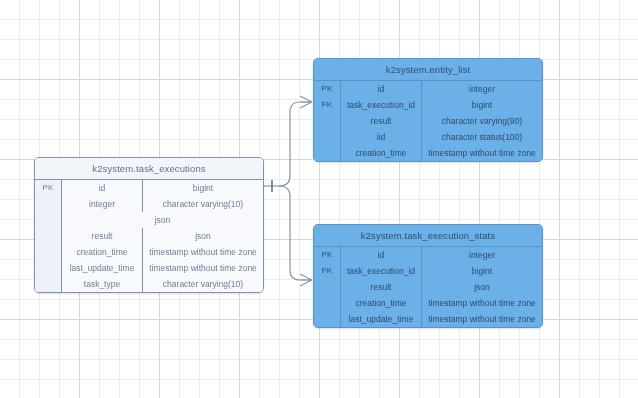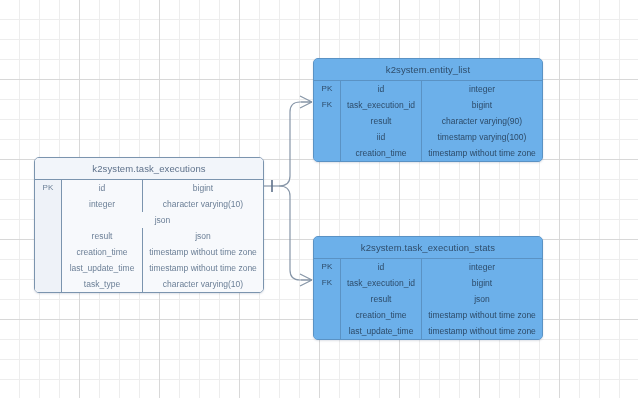--- a/index.html
+++ b/index.html
@@ -111,21 +111,21 @@
     color: #2f4d6b;
     border-bottom-color: #5a92c4;
   }
   .entity.blue .row { background: #6cb0ea; }
   .entity.blue .row .key { background: #6cb0ea; border-right-color: #5a92c4; }
   .entity.blue .row .cname { border-right-color: #5a92c4; }
 
   
   #tbl-task-executions { left: 34px;  top: 157px; width: 230px; }
   #tbl-entity-list     { left: 313px; top: 58px;  width: 230px; }
-  #tbl-task-exec-stats { left: 313px; top: 236px; width: 230px; }
+  #tbl-task-exec-stats { left: 313px; top: 224px; width: 230px; }
 </style>
 </head>
 <body>
 
 <div id="canvas">
 
   <svg class="edges" viewBox="0 0 638 398" width="638" height="398">
     <g fill="none" stroke="#8796a8" stroke-width="1.2">
 
       <path d="M264,186 L279,186"></path>
@@ -195,21 +195,21 @@
       <span class="cell ctype">bigint</span>
     </div>
     <div class="row">
       <span class="cell key"></span>
       <span class="cell cname">result</span>
       <span class="cell ctype">character varying(90)</span>
     </div>
     <div class="row">
       <span class="cell key"></span>
       <span class="cell cname">iid</span>
-      <span class="cell ctype">timestamp varying(100)</span>
+      <span class="cell ctype">character status(100)</span>
     </div>
     <div class="row">
       <span class="cell key"></span>
       <span class="cell cname">creation_time</span>
       <span class="cell ctype">timestamp without time zone</span>
     </div>
   </div>
 
   <div class="entity blue" id="tbl-task-exec-stats">
     <div class="title">k2system.task_execution_stats</div>

